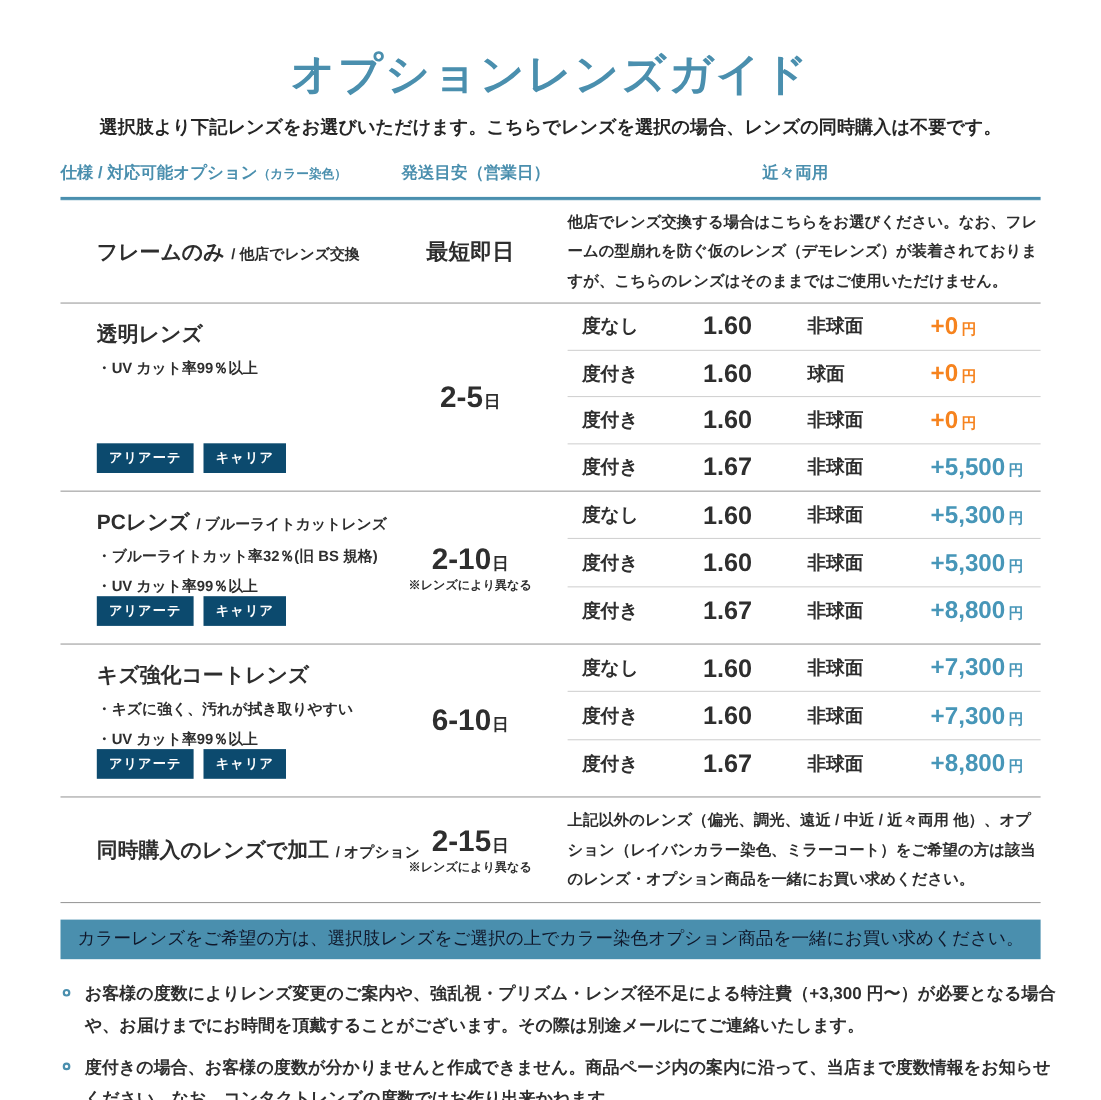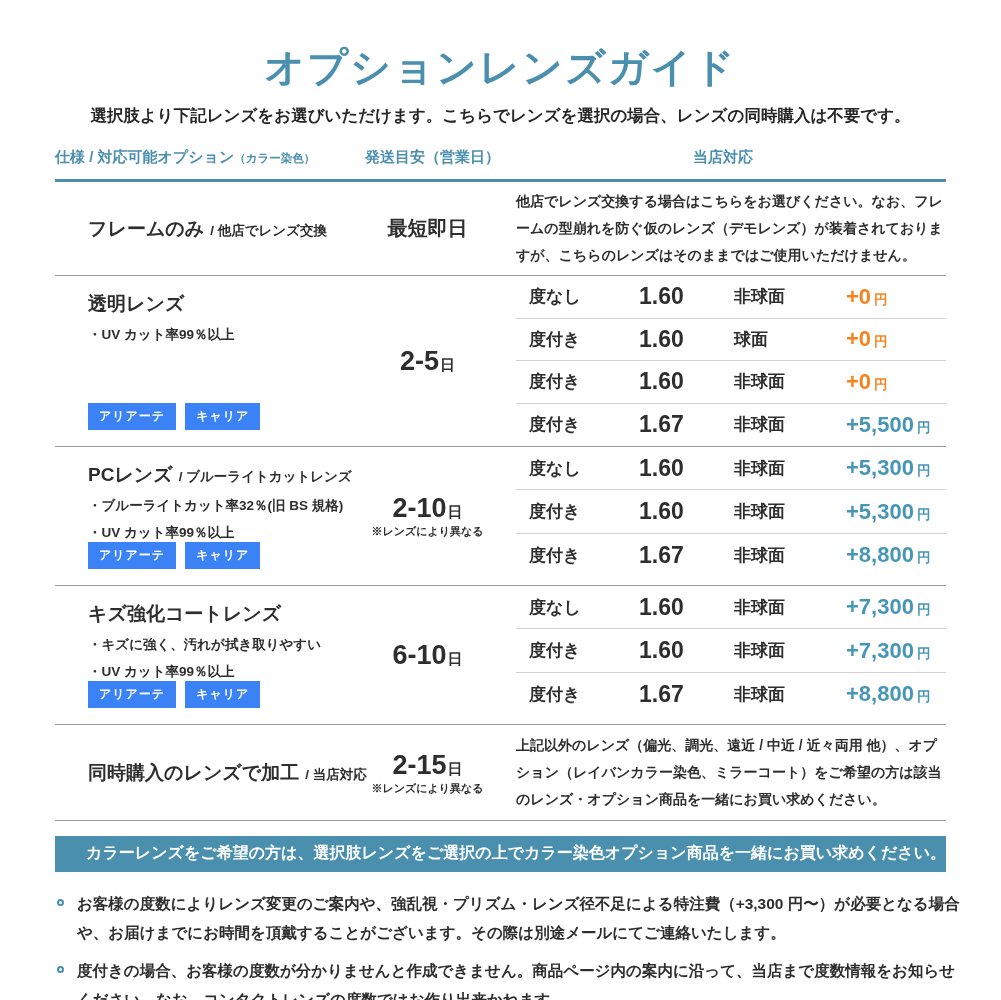--- a/index.html
+++ b/index.html
@@ -48,21 +48,21 @@
   .cell-left {
     width:300px; padding:15px 0 16px 33px;
     display:flex; flex-direction:column; align-items:flex-start;
   }
   .v-center .cell-left { justify-content:center; padding-top:0; padding-bottom:0; }
   .row-title { font-size:19px; font-weight:bold; white-space:nowrap; }
   .row-title .suffix { font-size:13.5px; margin-left:6px; }
   .note { font-size:13.5px; font-weight:600; margin-top:9px; white-space:nowrap; }
   .badges { margin-top:auto; display:flex; gap:9px; }
   .badge {
-    background:#3b82f6; color:#fff; font-size:12px; font-weight:bold;
+    background:#0c4a6e; color:#fff; font-size:12px; font-weight:bold;
     padding:5px 11px; min-width:46px; text-align:center; letter-spacing:1px;
   }
 
   .cell-ship {
     width:145px; display:flex; flex-direction:column;
     justify-content:center; align-items:center; text-align:center;
   }
   .ship-big { font-size:20px; font-weight:bold; }
   .ship-num { font-size:27px; font-weight:bold; }
   .ship-unit { font-size:15px; font-weight:bold; margin-left:1px; }
@@ -83,22 +83,22 @@
   .opt-h43 { height:43.4px; }
   .opt:last-child { border-bottom:none; }
   .opt-power  { font-size:17px; font-weight:bold; }
   .opt-index  { font-size:23px; font-weight:bold; }
   .opt-design { font-size:17px; font-weight:bold; }
   .opt-price  { font-size:22px; font-weight:bold; white-space:nowrap; }
   .opt-price .yen { font-size:13.5px; margin-left:3px; }
 
   
   .banner {
-    margin:15px 55px 0; background:#4a8fae; color:#ffffff;
-    font-size:16px; font-weight:bold; text-align:right;
+    margin:15px 55px 0; background:#4a8fae; color:#0f172a;
+    font-size:16px; font-weight:normal; text-align:center;
     padding:7px 0 8px;
   }
 
   
   .fnotes { margin:17px 40px 0 57px; }
   .fnote { display:flex; margin-bottom:9px; }
   .fnote .dot {
     width:7px; height:7px; border:2px solid #4a8fae; border-radius:50%;
     margin:10px 13px 0 0; flex:none;
   }
@@ -108,21 +108,21 @@
 <body>
 
 <div class="wrap">
 
   <h1 class="page-title">オプションレンズガイド</h1>
   <p class="page-subtitle">選択肢より下記レンズをお選びいただけます。こちらでレンズを選択の場合、レンズの同時購入は不要です。</p>
 
   <div class="thead">
     <div class="c1"><span>仕様 / 対応可能オプション</span><span class="spec-note">（カラー染色）</span></div>
     <div class="c2">発送目安（営業日）</div>
-    <div class="c4">当店対応</div>
+    <div class="c4">近々両用</div>
   </div>
   <div class="dline"></div>
 
   <div class="trow r1 v-center">
     <div class="cell-left">
       <div class="row-title"><span>フレームのみ</span><span class="suffix">/ 他店でレンズ交換</span></div>
     </div>
     <div class="cell-ship">
       <div class="ship-big">最短即日</div>
     </div>
@@ -237,21 +237,21 @@
         <span class="opt-power">度付き</span>
         <span class="opt-index">1.67</span>
         <span class="opt-design">非球面</span>
         <span class="opt-price" style="color: rgb(71, 150, 184);"><span>+8,800</span><span class="yen">円</span></span>
       </div>
     </div>
   </div>
 
   <div class="trow r5 v-center">
     <div class="cell-left">
-      <div class="row-title"><span>同時購入のレンズで加工</span><span class="suffix">/ 当店対応</span></div>
+      <div class="row-title"><span>同時購入のレンズで加工</span><span class="suffix">/ オプション</span></div>
     </div>
     <div class="cell-ship">
       <div><span class="ship-num">2-15</span><span class="ship-unit">日</span></div>
       <div class="ship-note">※レンズにより異なる</div>
     </div>
     <div class="cell-right desc-wrap">
       <p class="desc">上記以外のレンズ（偏光、調光、遠近 / 中近 / 近々両用 他）、オプション（レイバンカラー染色、ミラーコート）をご希望の方は該当のレンズ・オプション商品を一緒にお買い求めください。</p>
     </div>
   </div>
 

